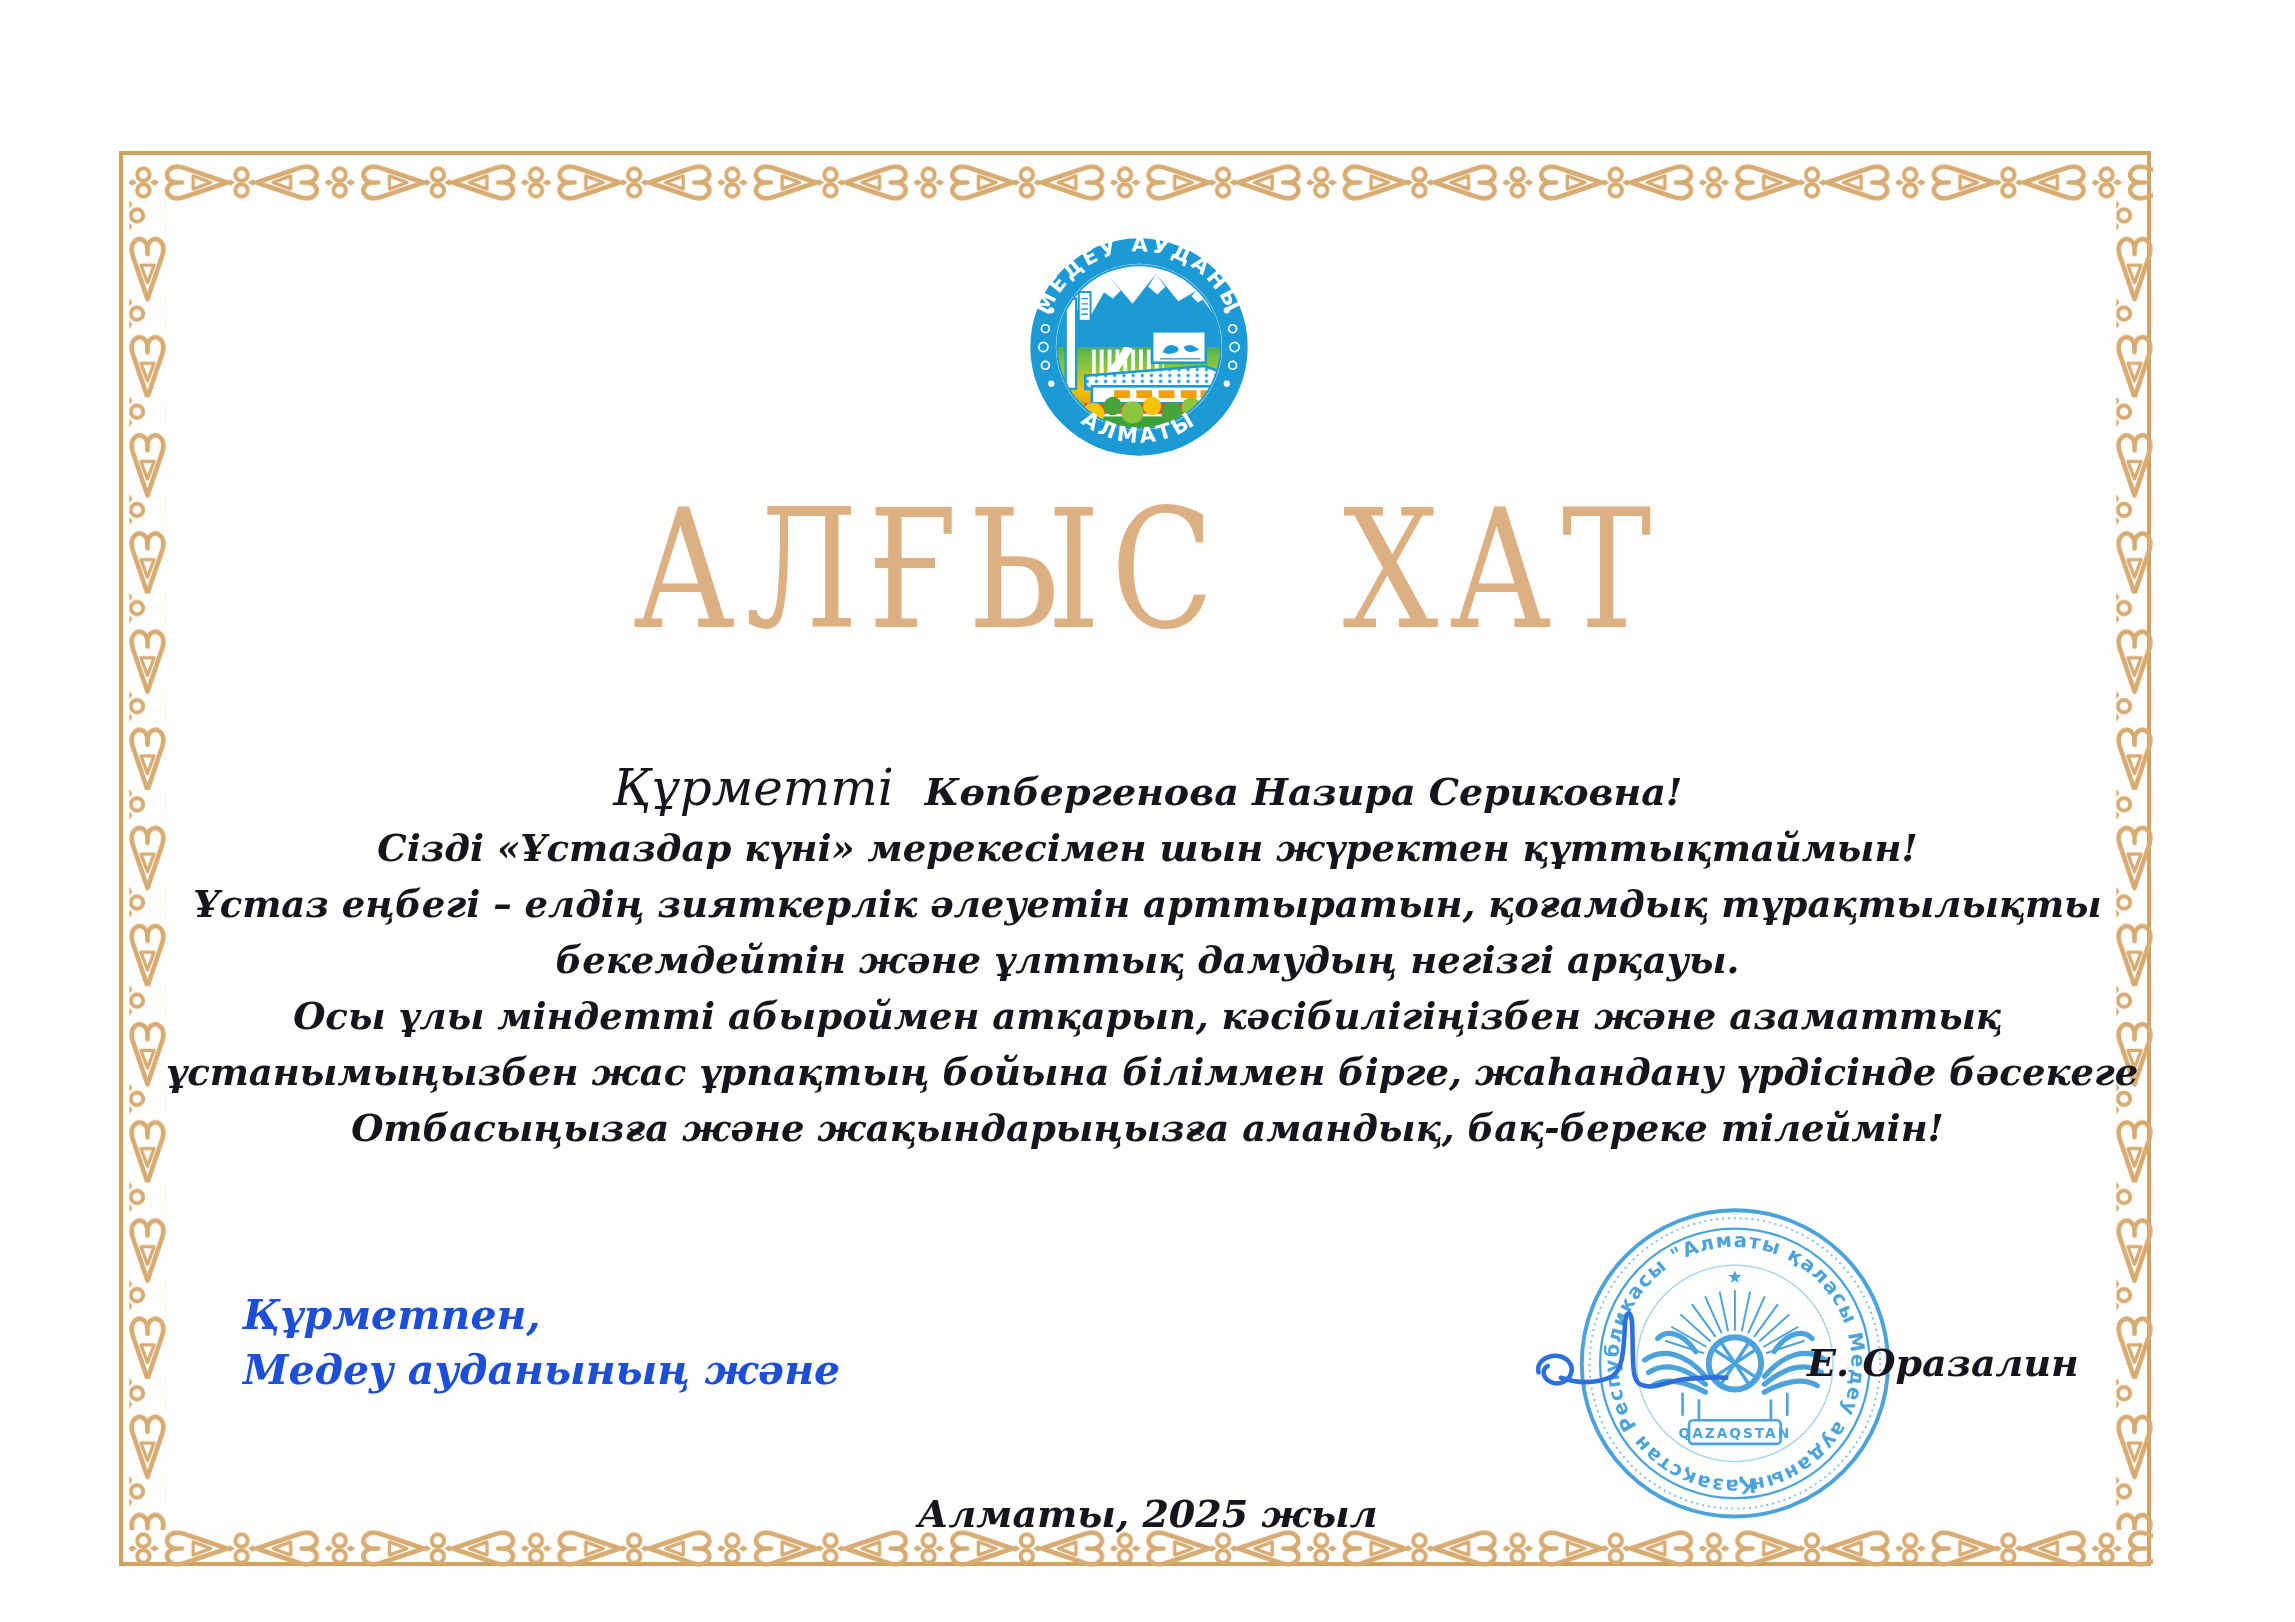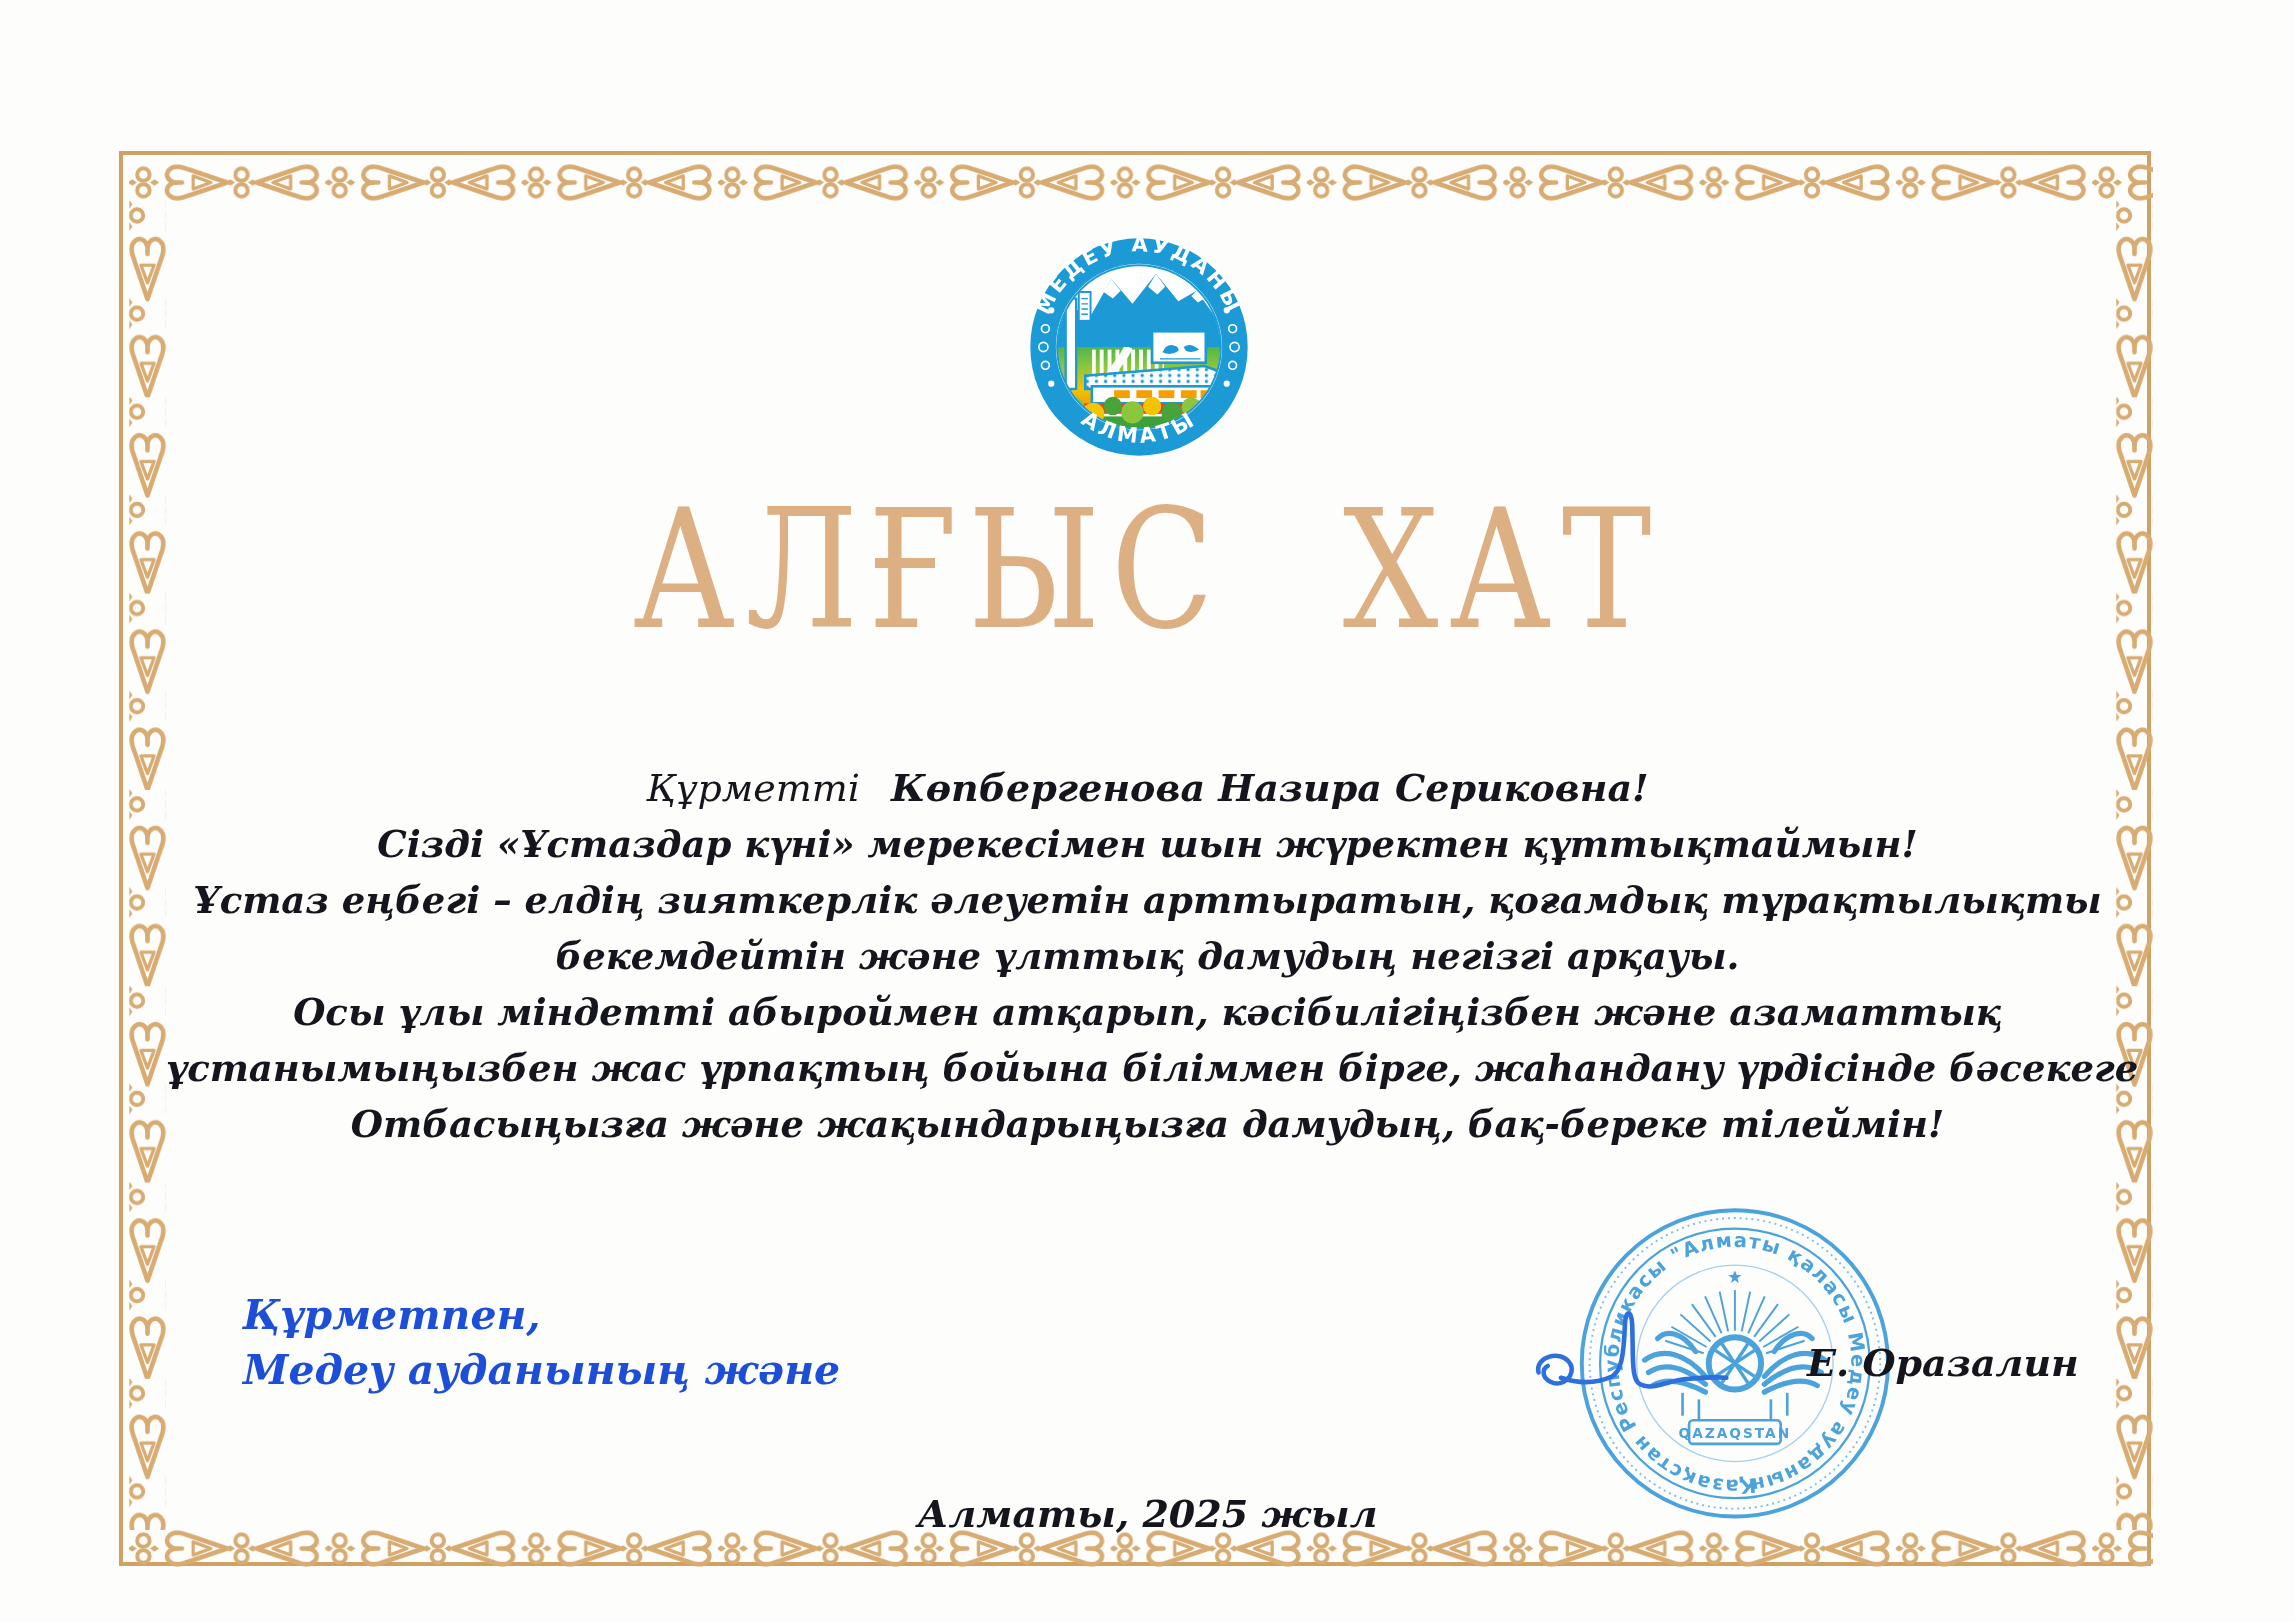--- a/index.html
+++ b/index.html
@@ -29,21 +29,21 @@
   }
   
   .body-block{
     position:absolute;left:166px;top:760px;width:1963px;
     text-align:center;color:#15151d;
   }
   .body-line{
     font-style:italic;font-weight:700;font-size:37px;
     line-height:56px;white-space:nowrap;
   }
-  .salutation-prefix{font-weight:400;font-style:italic;font-size:38px;margin-top:8px;}
+  .salutation-prefix{font-weight:400;font-style:italic;font-size:50px;margin-top:8px;}
   .recipient{font-weight:700;font-style:italic;font-size:38px;margin-left:18.3px;}
   
   .sig-left{
     position:absolute;left:243px;top:1288px;color:#1d4ed8;
     font-style:italic;font-weight:700;font-size:41px;line-height:55px;
     white-space:nowrap;
   }
   .sig-name{
     position:absolute;left:1807px;top:1340px;color:#15151d;
     font-style:italic;font-weight:700;font-size:38px;white-space:nowrap;z-index:6;
@@ -193,21 +193,21 @@
   <div class="body-block">
     <div class="body-line">
       <span class="salutation-prefix">Құрметті</span>
       <span class="recipient">Көпбергенова Назира Сериковна!</span>
     </div>
     <div class="body-line">Сізді «Ұстаздар күні» мерекесімен шын жүректен құттықтаймын!</div>
     <div class="body-line">Ұстаз еңбегі – елдің зияткерлік әлеуетін арттыратын, қоғамдық тұрақтылықты</div>
     <div class="body-line">бекемдейтін және ұлттық дамудың негізгі арқауы.</div>
     <div class="body-line">Осы ұлы міндетті абыроймен атқарып, кәсібилігіңізбен және азаматтық</div>
     <div class="body-line">ұстанымыңызбен жас ұрпақтың бойына біліммен бірге, жаһандану үрдісінде бәсекеге</div>
-    <div class="body-line">Отбасыңызға және жақындарыңызға дамудың, бақ-береке тілеймін!</div>
+    <div class="body-line">Отбасыңызға және жақындарыңызға амандық, бақ-береке тілеймін!</div>
   </div>
 
   <div class="sig-left">
     <div>Құрметпен,</div>
     <div>Медеу ауданының және</div>
   </div>
   <div class="sig-name">Е. Оразалин</div>
 
   <div class="footer-line">Алматы, 2025 жыл</div>
 

